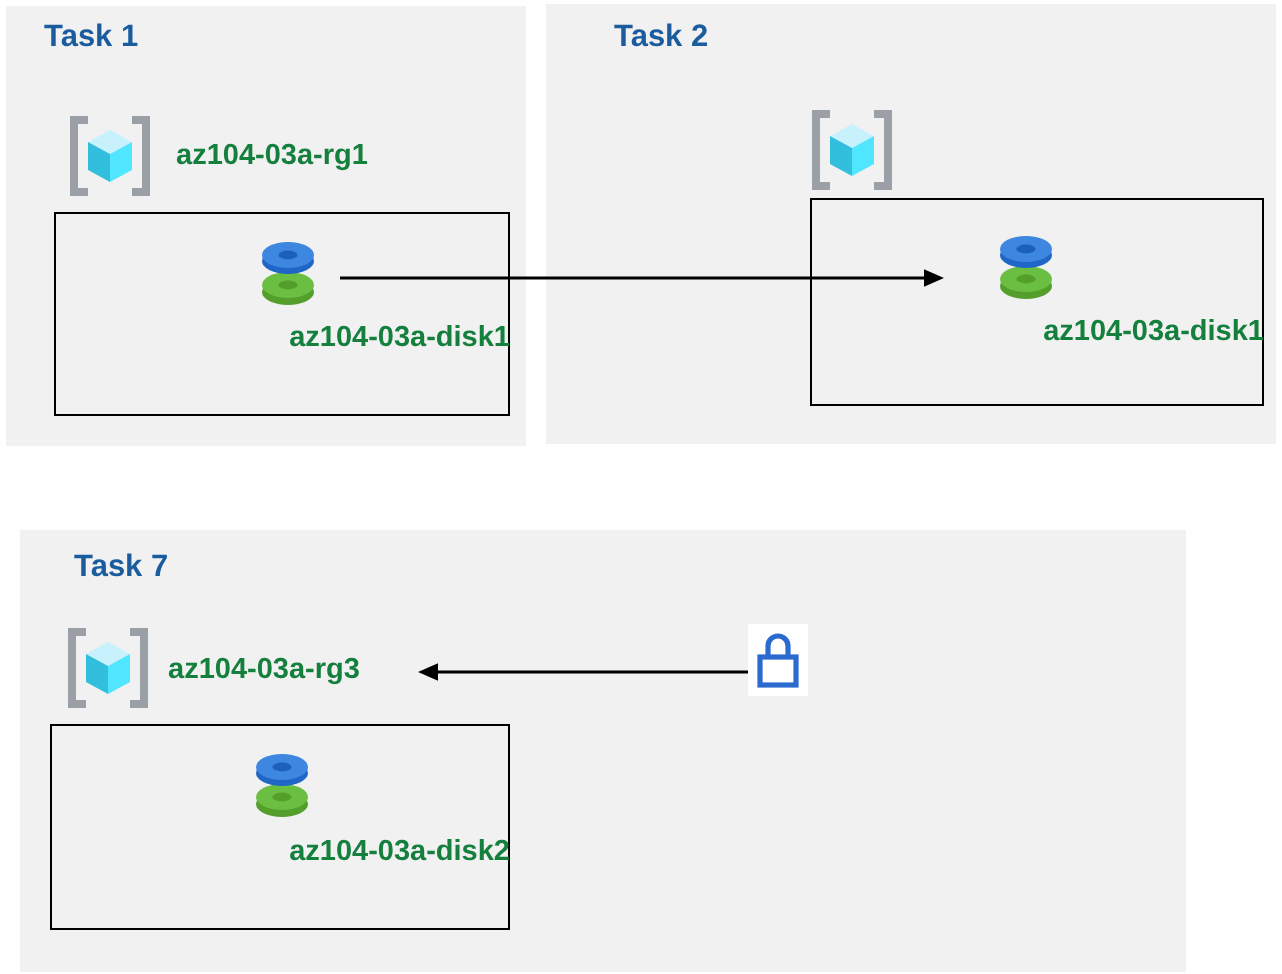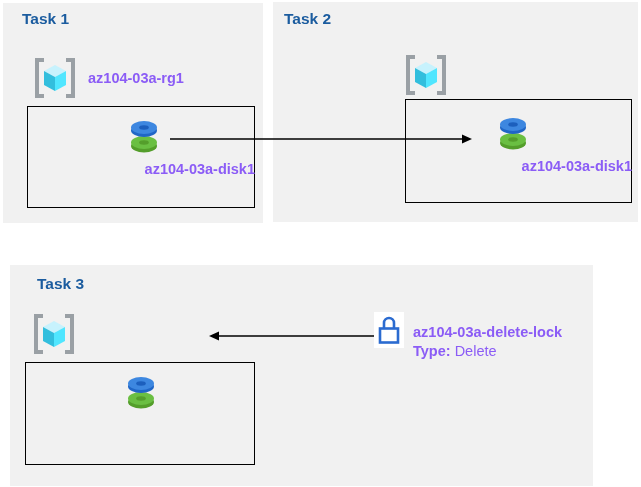--- a/index.html
+++ b/index.html
@@ -7,21 +7,21 @@
     position:relative; width:641px; height:487px; background:#ffffff;
     font-family:"Liberation Sans", sans-serif; overflow:hidden;
   }
   .panel { position:absolute; background:#f1f1f1; }
   .heading {
     position:absolute; font-size:15.5px; line-height:18px;
     font-weight:bold; color:#1b5c9f; white-space:nowrap;
   }
   .label {
     position:absolute; font-size:14.5px; line-height:17px;
-    font-weight:bold; color:#8b5cf6; white-space:nowrap;
+    font-weight:bold; color:#15803d; white-space:nowrap;
   }
   .label.centered { text-align:right; white-space:normal; }
   .resource-box { position:absolute; border:1.5px solid #000000; box-sizing:border-box; }
   .icon { position:absolute; }
   .arrow-layer { position:absolute; left:0; top:0; pointer-events:none; }
   .lock-type { font-weight:normal; }
   .lock-type-label { font-weight:bold; }
 </style>
 </head>
 <body>
@@ -47,21 +47,21 @@
   <svg class="icon" style="left:124px; top:119px;" width="40" height="36" viewBox="0 0 40 36">
     <ellipse cx="20" cy="27" rx="13" ry="6.5" fill="#549e2b"></ellipse>
     <ellipse cx="20" cy="23.5" rx="13" ry="6.5" fill="#6abf42"></ellipse>
     <ellipse cx="20" cy="23.5" rx="4.8" ry="2.2" fill="#549e2b"></ellipse>
     <ellipse cx="20" cy="11.5" rx="13" ry="6.5" fill="#2066c6"></ellipse>
     <ellipse cx="20" cy="8.5" rx="13" ry="6.5" fill="#3d87e0"></ellipse>
     <ellipse cx="20" cy="8.5" rx="4.8" ry="2.2" fill="#1c5fbd"></ellipse>
   </svg>
   <div class="label centered" style="left:27px; top:161px; width:228px;">az104-03a-disk1</div>
 
-  <div class="heading" style="left:284px; top:10px;">Task 2</div>
+  <div class="heading" style="left:307px; top:10px;">Task 2</div>
 
   <svg class="icon" style="left:403px; top:54px;" width="46" height="42" viewBox="0 0 46 42">
     <path d="M12 3 H5 V39 H12" fill="none" stroke="#9aa0a5" stroke-width="4"></path>
     <path d="M34 3 H41 V39 H34" fill="none" stroke="#9aa0a5" stroke-width="4"></path>
     <polygon points="23,8 34,14 23,20 12,14" fill="#c7f2fd"></polygon>
     <polygon points="12,14 23,20 23,34 12,28" fill="#32bedd"></polygon>
     <polygon points="34,14 23,20 23,34 34,28" fill="#50e6ff"></polygon>
   </svg>
 
   <div class="resource-box" style="left:405px; top:99px; width:227px; height:104px;"></div>
@@ -69,49 +69,47 @@
     <ellipse cx="20" cy="27" rx="13" ry="6.5" fill="#549e2b"></ellipse>
     <ellipse cx="20" cy="23.5" rx="13" ry="6.5" fill="#6abf42"></ellipse>
     <ellipse cx="20" cy="23.5" rx="4.8" ry="2.2" fill="#549e2b"></ellipse>
     <ellipse cx="20" cy="11.5" rx="13" ry="6.5" fill="#2066c6"></ellipse>
     <ellipse cx="20" cy="8.5" rx="13" ry="6.5" fill="#3d87e0"></ellipse>
     <ellipse cx="20" cy="8.5" rx="4.8" ry="2.2" fill="#1c5fbd"></ellipse>
   </svg>
   <div class="label centered" style="left:405px; top:158px; width:227px;">az104-03a-disk1</div>
 
 
-  <div class="heading" style="left:37px; top:275px;">Task 3</div>
+  <div class="heading" style="left:37px; top:275px;">Task 7</div>
 
   <svg class="icon" style="left:31px; top:313px;" width="46" height="42" viewBox="0 0 46 42">
     <path d="M12 3 H5 V39 H12" fill="none" stroke="#9aa0a5" stroke-width="4"></path>
     <path d="M34 3 H41 V39 H34" fill="none" stroke="#9aa0a5" stroke-width="4"></path>
     <polygon points="23,8 34,14 23,20 12,14" fill="#c7f2fd"></polygon>
     <polygon points="12,14 23,20 23,34 12,28" fill="#32bedd"></polygon>
     <polygon points="34,14 23,20 23,34 34,28" fill="#50e6ff"></polygon>
   </svg>
+  <div class="label" style="left:84px; top:327px;">az104-03a-rg3</div>
 
   <div class="resource-box" style="left:25px; top:362px; width:230px; height:103px;"></div>
   <svg class="icon" style="left:121px; top:375px;" width="40" height="36" viewBox="0 0 40 36">
     <ellipse cx="20" cy="27" rx="13" ry="6.5" fill="#549e2b"></ellipse>
     <ellipse cx="20" cy="23.5" rx="13" ry="6.5" fill="#6abf42"></ellipse>
     <ellipse cx="20" cy="23.5" rx="4.8" ry="2.2" fill="#549e2b"></ellipse>
     <ellipse cx="20" cy="11.5" rx="13" ry="6.5" fill="#2066c6"></ellipse>
     <ellipse cx="20" cy="8.5" rx="13" ry="6.5" fill="#3d87e0"></ellipse>
     <ellipse cx="20" cy="8.5" rx="4.8" ry="2.2" fill="#1c5fbd"></ellipse>
   </svg>
+  <div class="label centered" style="left:25px; top:418px; width:230px;">az104-03a-disk2</div>
 
   <svg class="icon" style="left:374px; top:312px;" width="30" height="36" viewBox="0 0 30 36">
     <rect x="0" y="0" width="30" height="36" fill="#ffffff"></rect>
     <path d="M10 17 V11 A5 5 0 0 1 20 11 V17" fill="none" stroke="#2b6bd0" stroke-width="2.6"></path>
     <rect x="6" y="16.5" width="18" height="14" fill="#ffffff" stroke="#2b6bd0" stroke-width="2.6"></rect>
   </svg>
-  <div class="label" style="left:413px; top:324px;">az104-03a-delete-lock</div>
-  <div class="label" style="left:413px; top:343px;">
-    <span class="lock-type-label">Type:</span><span> </span><span class="lock-type">Delete</span>
-  </div>
 
   <svg class="arrow-layer" width="641" height="487" viewBox="0 0 641 487">
 
     <g>
       <line x1="170" y1="139" x2="463" y2="139" stroke="#000000" stroke-width="1.4"></line>
       <polygon points="462,134.6 472,139 462,143.4" fill="#000000"></polygon>
     </g>
 
     <g>
       <line x1="374" y1="336" x2="218" y2="336" stroke="#000000" stroke-width="1.4"></line>

